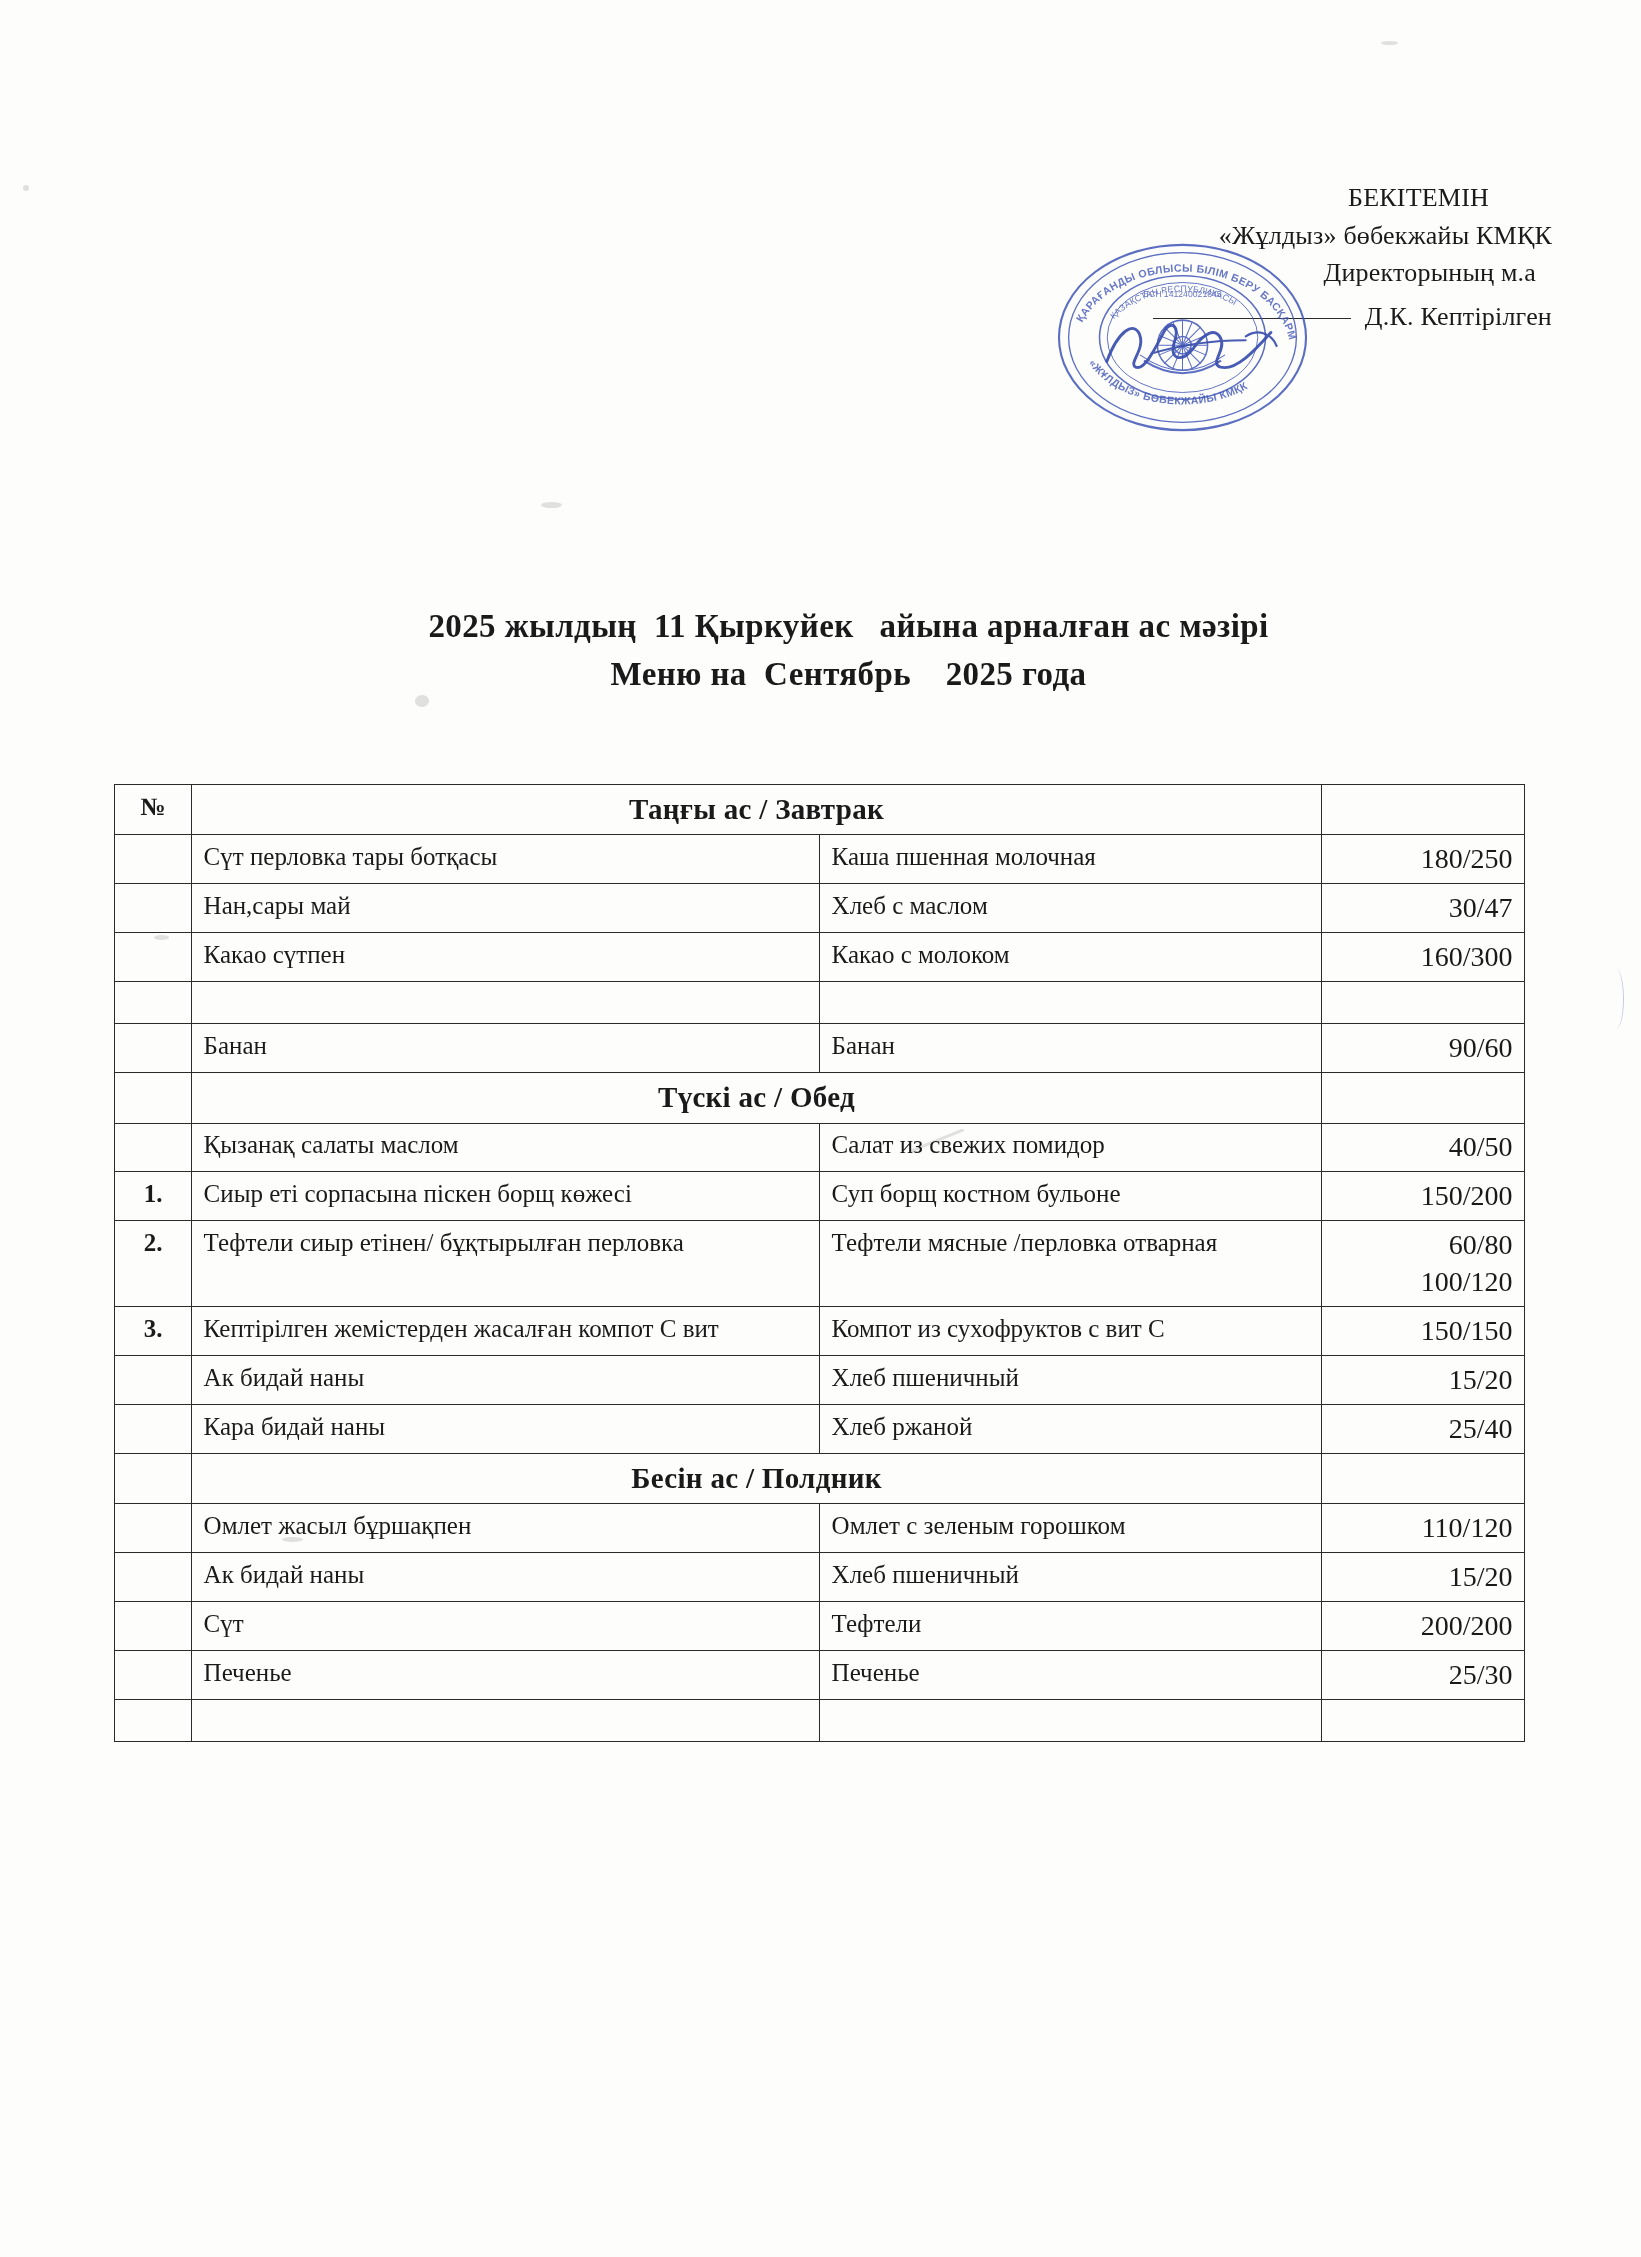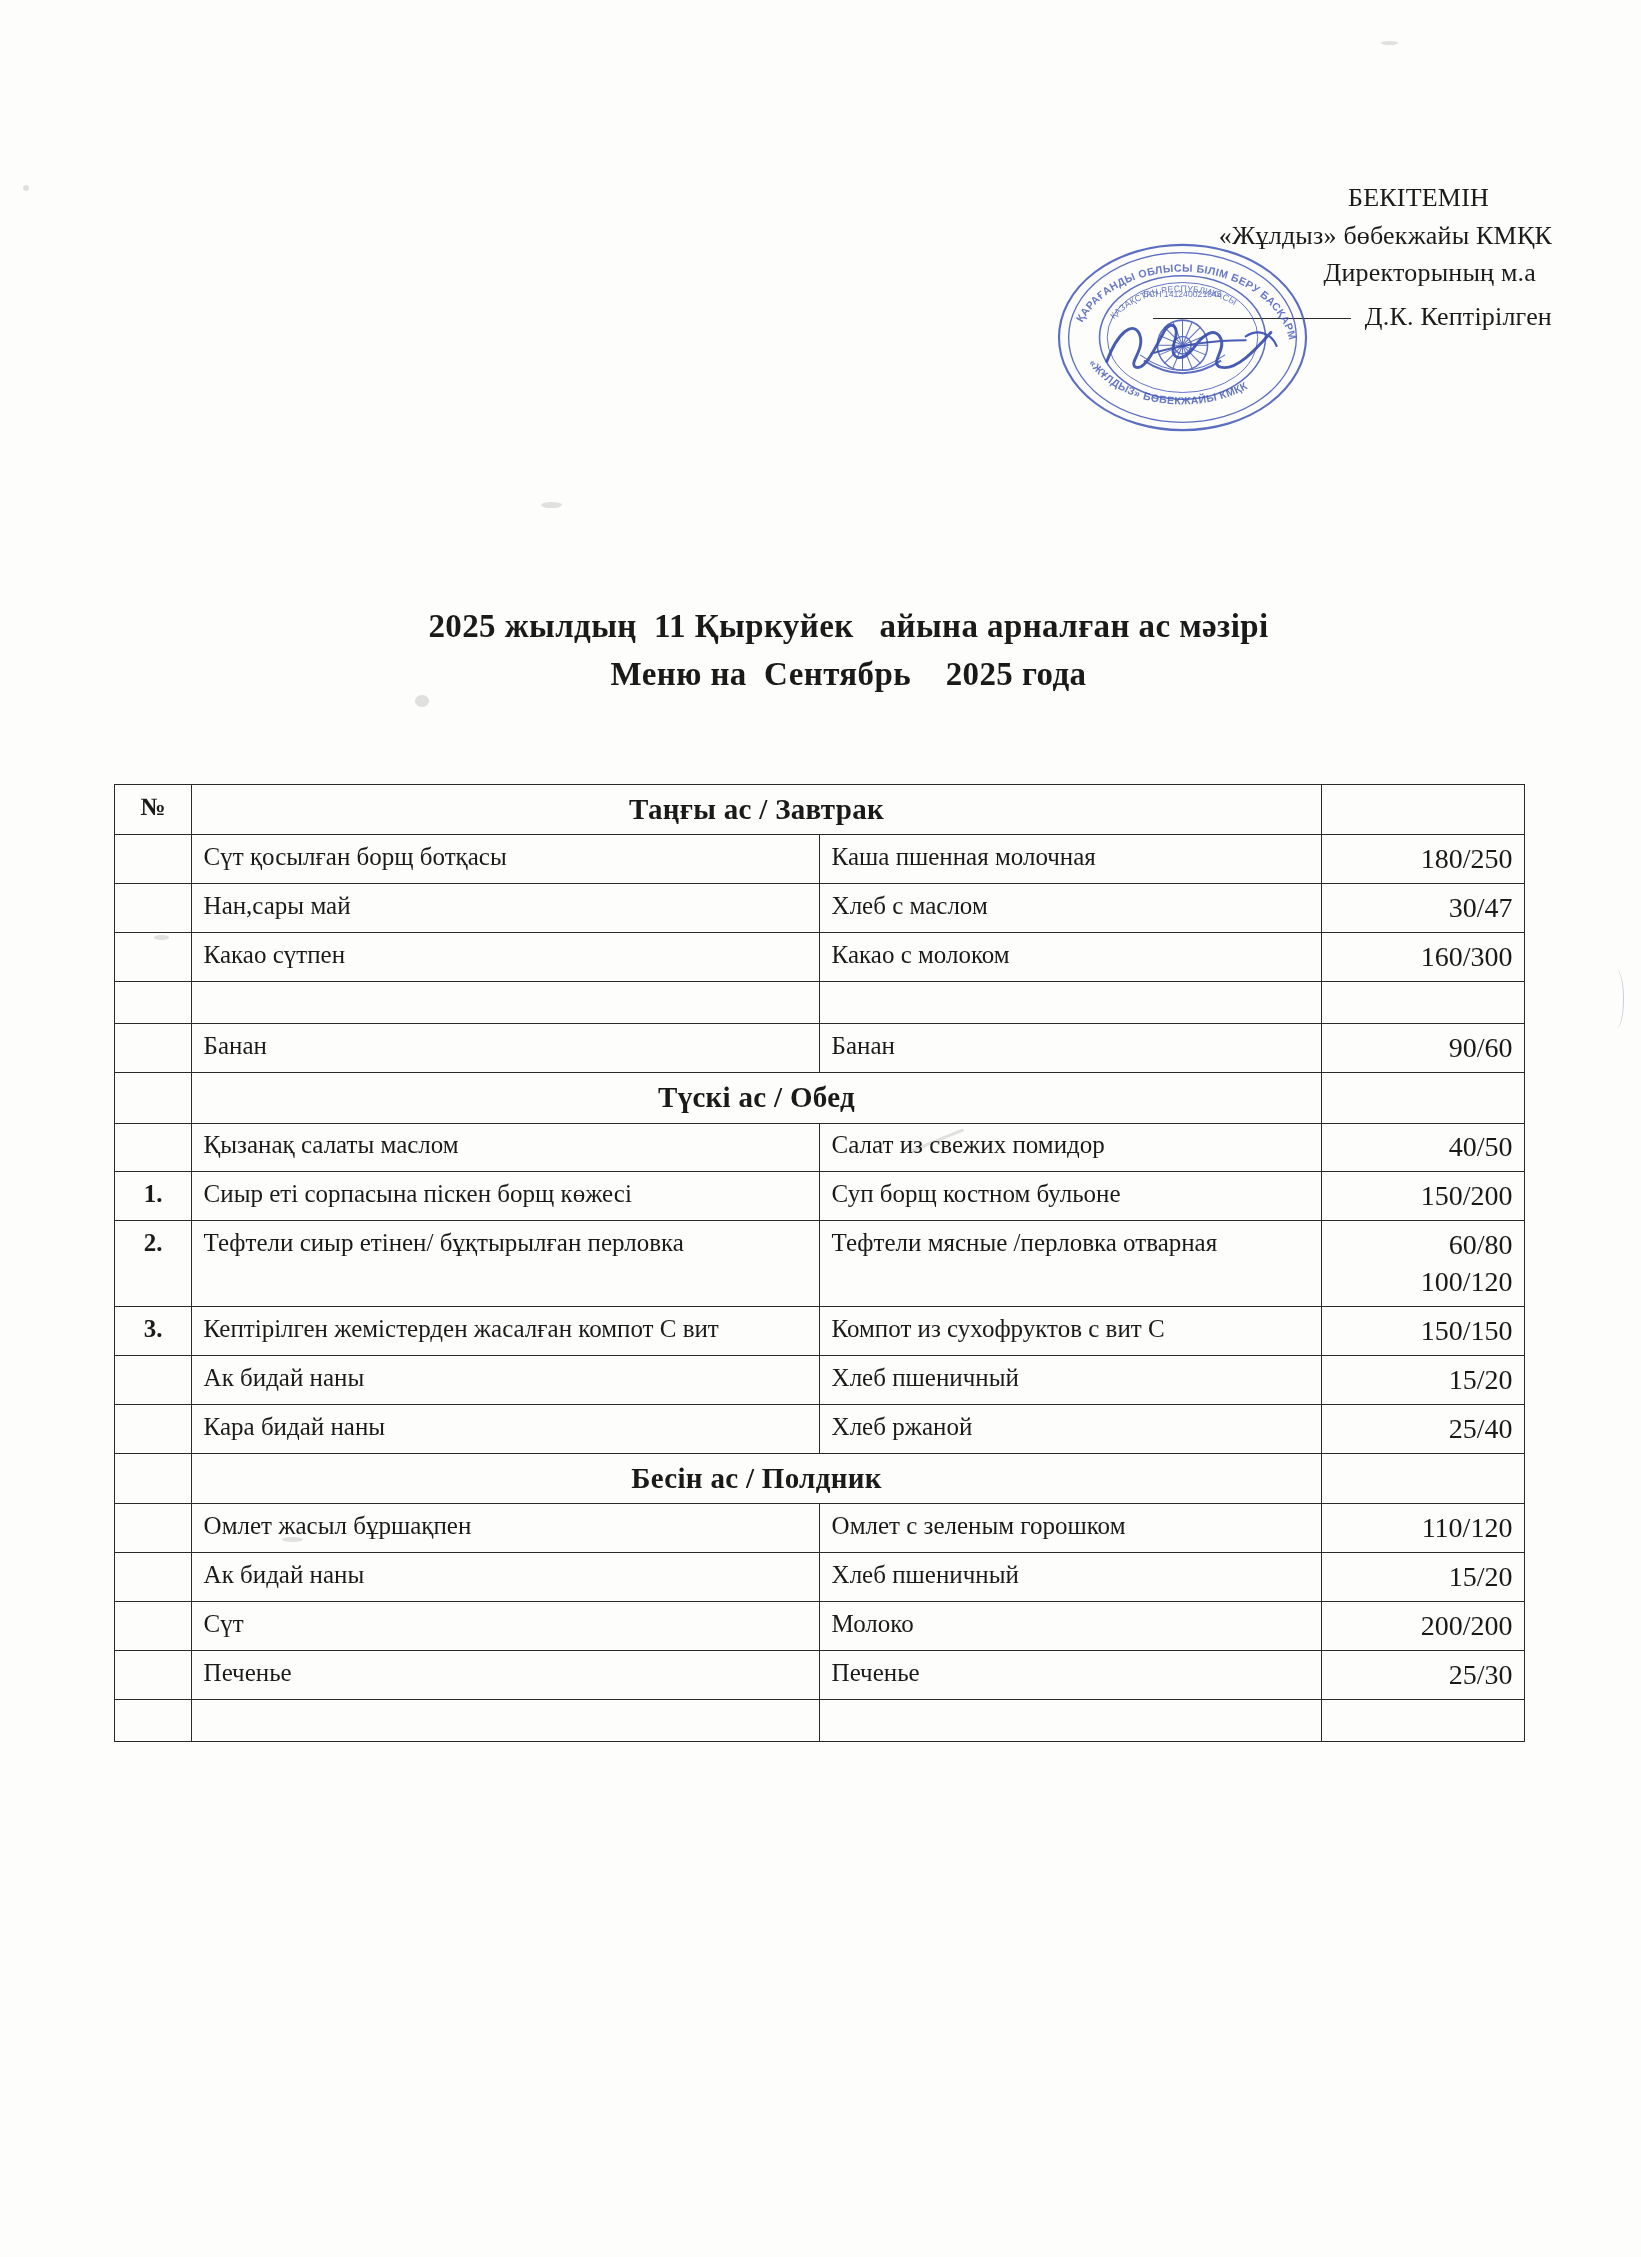--- a/index.html
+++ b/index.html
@@ -239,21 +239,21 @@
     </colgroup>
     <tbody>
       <tr>
         <td class="num">№</td>
         <td class="section" colspan="2">Таңғы ас / Завтрак</td>
         <td class="qty"></td>
       </tr>
 
       <tr>
         <td class="num"></td>
-        <td>Сүт қосылған  борщ  ботқасы</td>
+        <td>Сүт перловка  тары  ботқасы</td>
         <td>Каша пшенная   молочная</td>
         <td class="qty">180/250</td>
       </tr>
       <tr>
         <td class="num"></td>
         <td>Нан,сары май</td>
         <td>Хлеб с маслом</td>
         <td class="qty">30/47</td>
       </tr>
       <tr>
@@ -336,21 +336,21 @@
       </tr>
       <tr>
         <td class="num"></td>
         <td>Ак бидай наны</td>
         <td>Хлеб пшеничный</td>
         <td class="qty">15/20</td>
       </tr>
       <tr>
         <td class="num"></td>
         <td>Сүт</td>
-        <td>Молоко</td>
+        <td>Тефтели</td>
         <td class="qty">200/200</td>
       </tr>
       <tr>
         <td class="num"></td>
         <td>Печенье</td>
         <td>Печенье</td>
         <td class="qty">25/30</td>
       </tr>
       <tr>
         <td class="num empty"></td>

